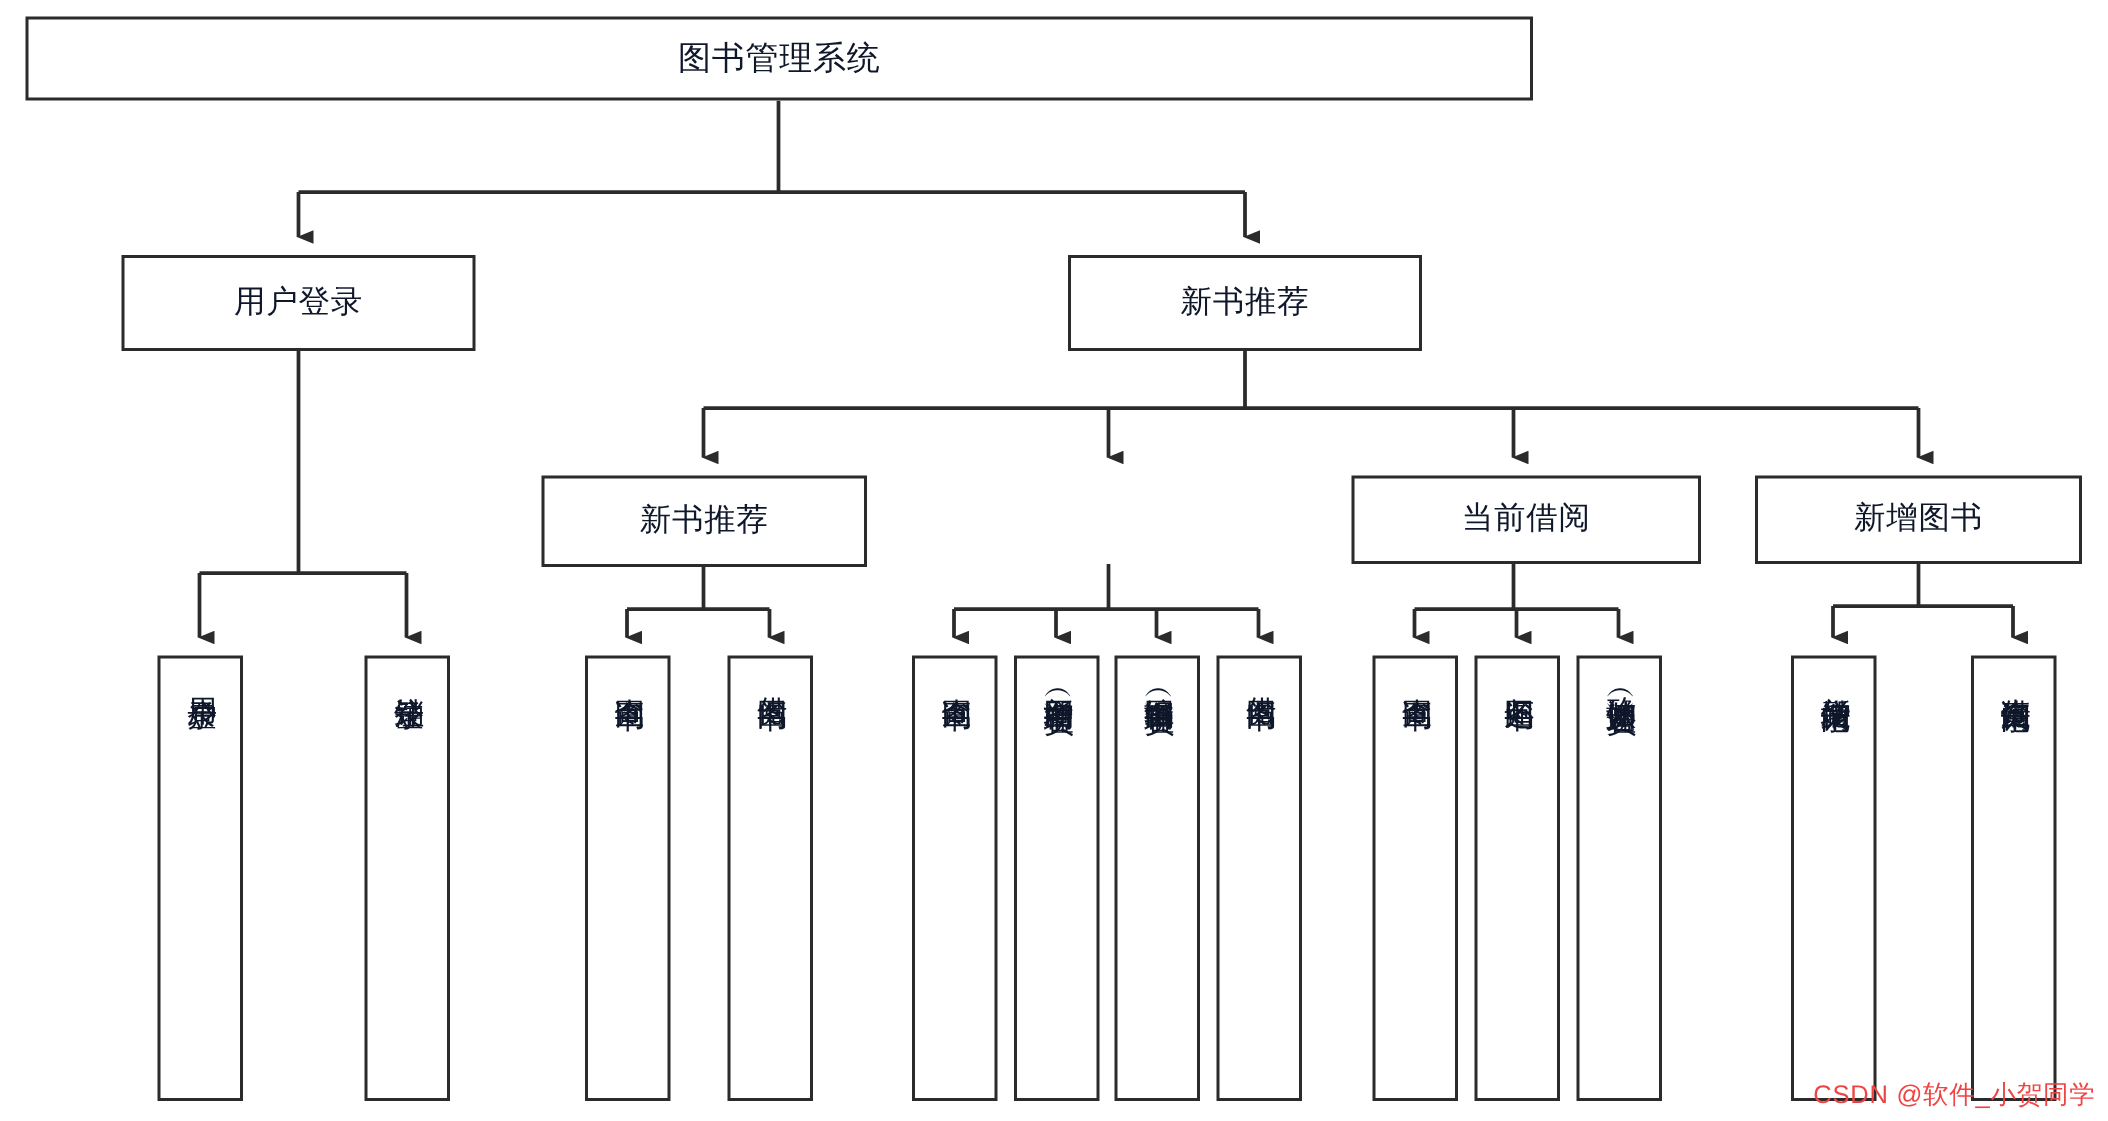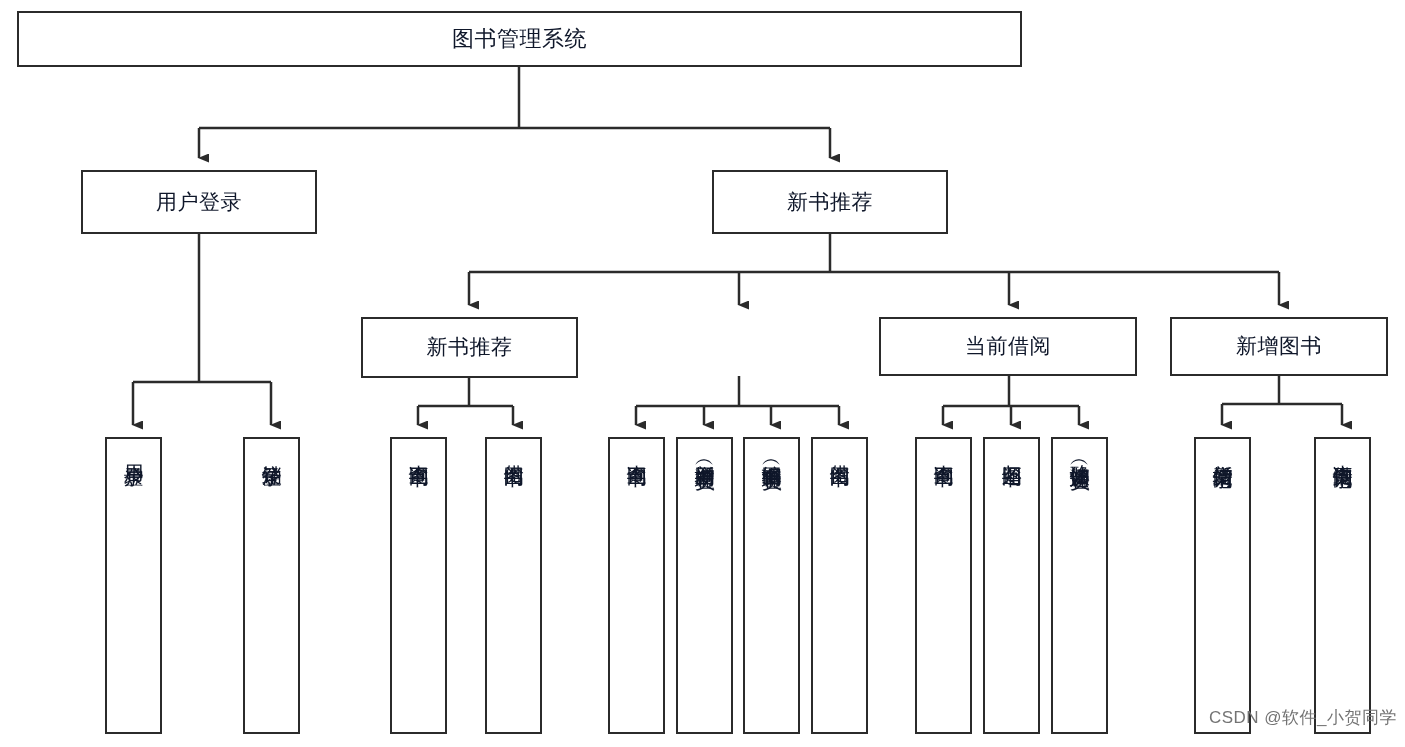--- a/index.html
+++ b/index.html
@@ -58,23 +58,23 @@
     writing-mode: vertical-rl;
     text-orientation: upright;
     font-size: 20px;
     line-height: 1.18;
     letter-spacing: 1px;
     white-space: nowrap;
   }
   .watermark {
     position: absolute;
     right: 8px;
-    bottom: 18px;
+    bottom: 6px;
     font-size: 17px;
-    color: #737373;
+    color: #ef4444;
     letter-spacing: 0.5px;
     white-space: nowrap;
     user-select: none;
   }
 </style>
 </head>
 <body>
 
 <div id="diagram-root">
 
@@ -135,21 +135,21 @@
   <div class="node horizontal" style="left:81px; top:170px; width:236px; height:64px;">
     <span class="node-label">用户登录</span>
   </div>
   <div class="node horizontal" style="left:712px; top:170px; width:236px; height:64px;">
     <span class="node-label">新书推荐</span>
   </div>
 
   <div class="node horizontal" style="left:361px; top:317px; width:217px; height:61px;">
     <span class="node-label">新书推荐</span>
   </div>
-  <div class="node horizontal" style="left:879px; top:317px; width:258px; height:59px;">
+  <div class="node horizontal" style="left:901px; top:317px; width:233px; height:59px;">
     <span class="node-label">当前借阅</span>
   </div>
   <div class="node horizontal" style="left:1170px; top:317px; width:218px; height:59px;">
     <span class="node-label">新增图书</span>
   </div>
 
   <div class="node vertical" style="left:105px; top:437px; width:57px; height:297px;">
     <span class="node-label">用户登录</span>
   </div>
   <div class="node vertical" style="left:243px; top:437px; width:57px; height:297px;">

